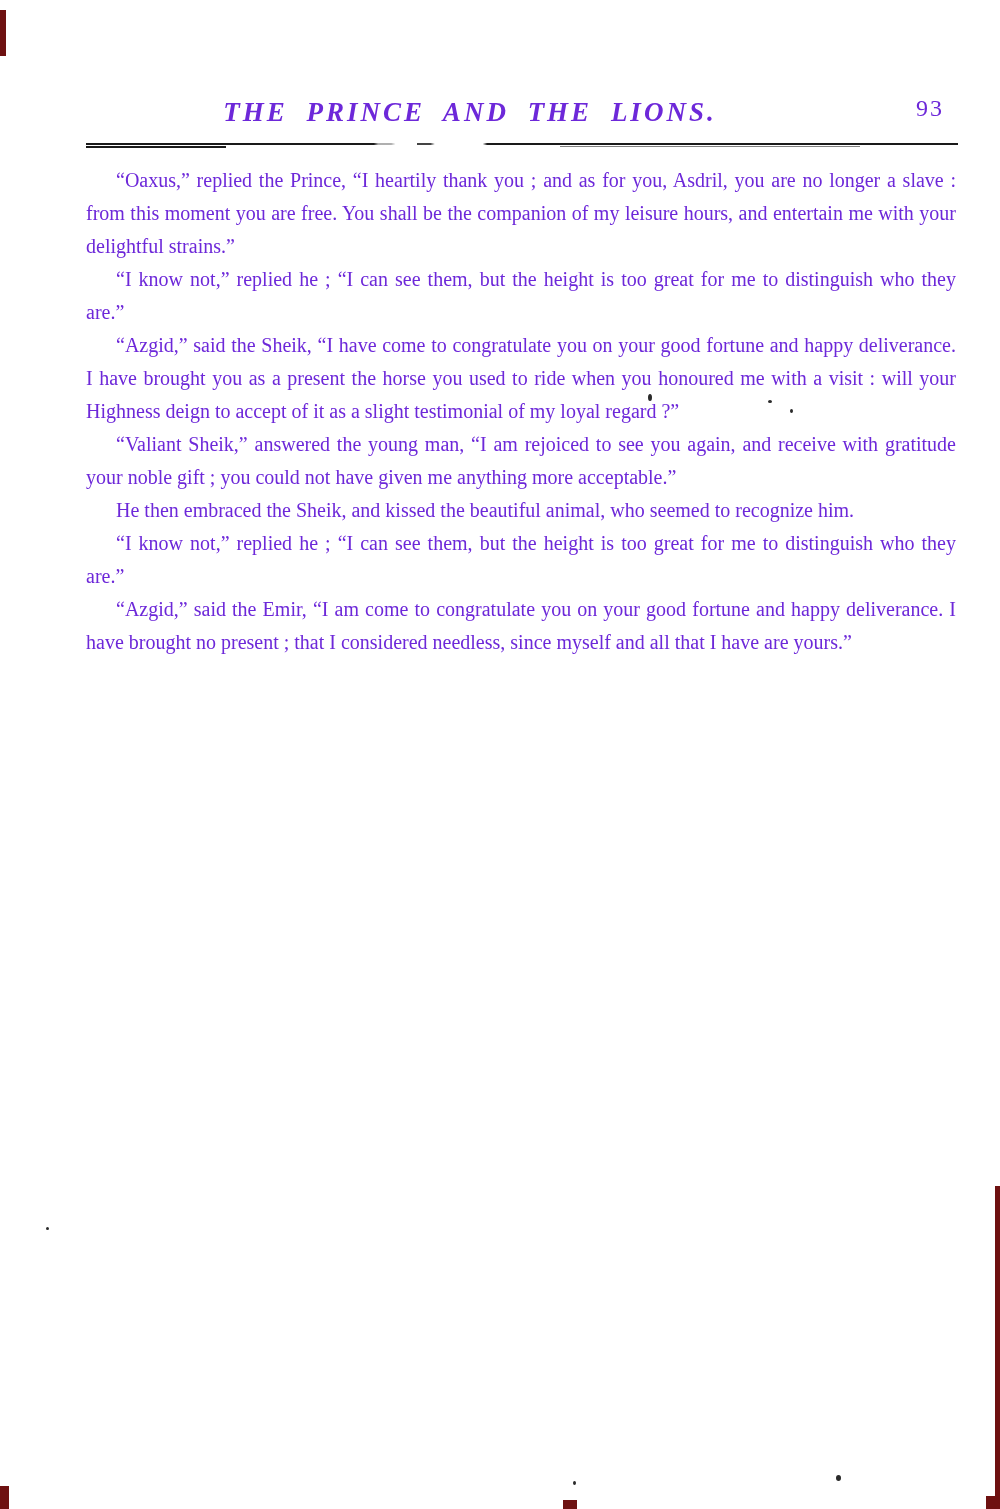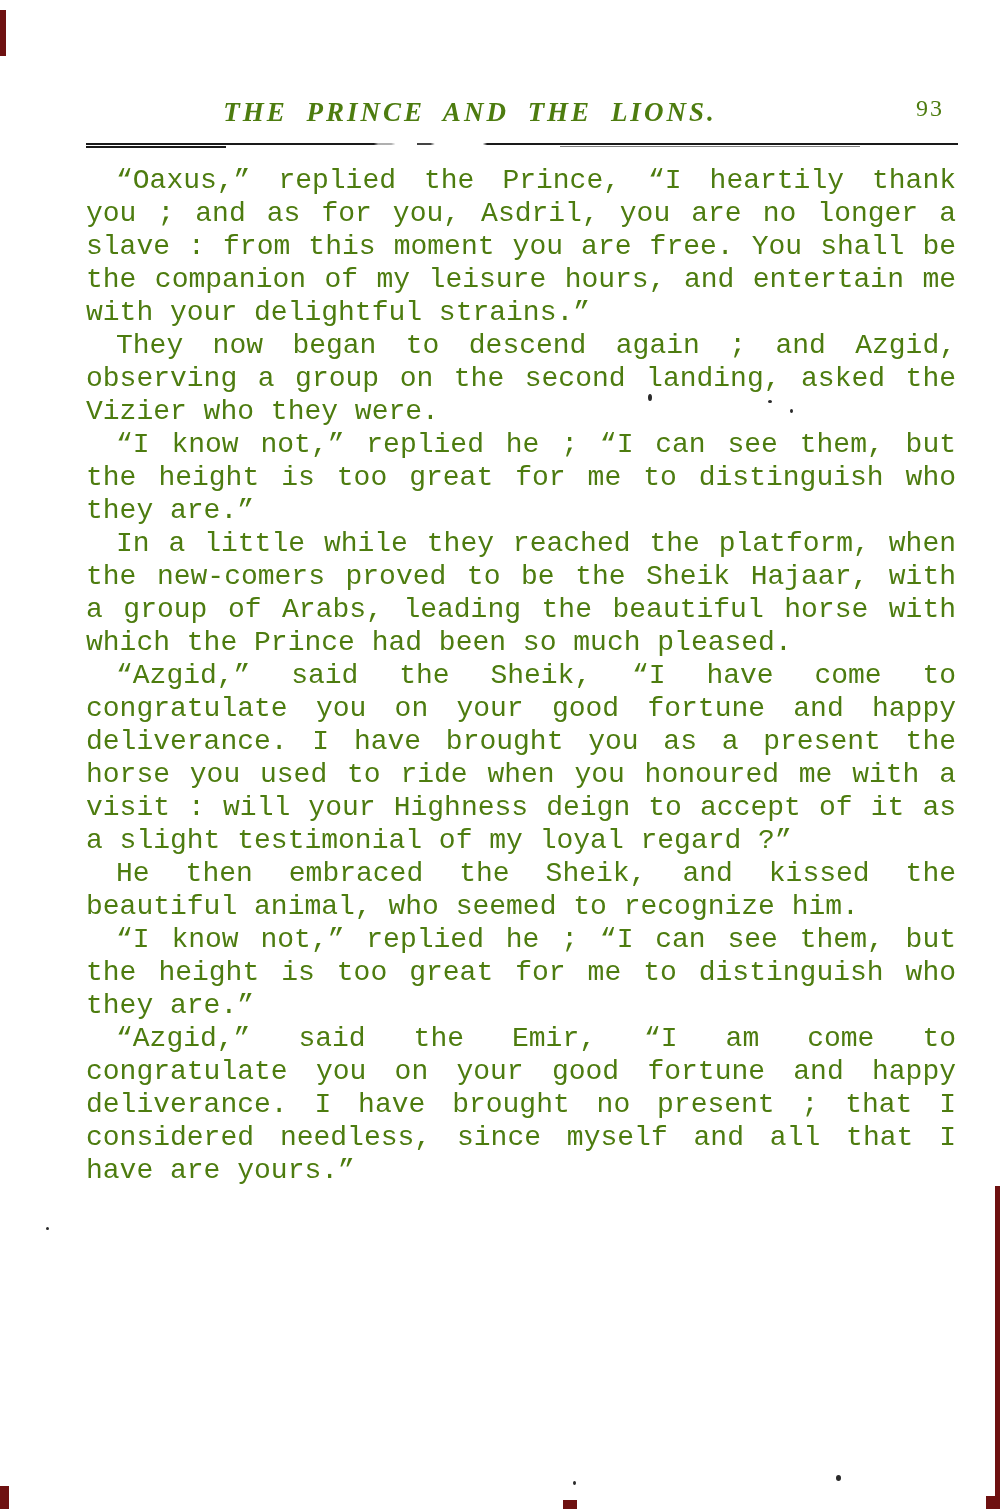--- a/index.html
+++ b/index.html
@@ -3,21 +3,21 @@
 <meta charset="utf-8">
 <style>
   html, body { margin: 0; padding: 0; background: #ffffff; }
   .page {
     position: relative;
     width: 1000px;
     height: 1509px;
     background: #ffffff;
     overflow: hidden;
     font-family: "Liberation Serif", serif;
-    color: #4d7c0f;
+    color: #6d28d9;
   }
   .running-head {
     position: absolute;
     top: 97px; left: 0; width: 100%;
     text-align: center;
     transform: translateX(-30px);
     font-style: italic;
     font-weight: bold;
     font-size: 27px;
     letter-spacing: 3px;
@@ -51,24 +51,23 @@
   .header-rule-thick2 {
     position: absolute;
     top: 146px; left: 560px;
     width: 300px; height: 1px;
     background: rgba(26,26,26,0.55);
   }
   .text-block {
     position: absolute;
     top: 164px; left: 86px;
     width: 870px;
-    font-size: 28px;
+    font-size: 20px;
     line-height: 33px;
     text-align: justify;
-    font-family: Liberation Mono, monospace;
   }
   .text-block p { margin: 0; text-indent: 30px; }
 
   
   .speck { position: absolute; background: #2a2a2a; border-radius: 50%; }
   .speck.s1 { left: 648px; top: 394px; width: 4px;  height: 7px; }
   .speck.s2 { left: 768px; top: 400px; width: 4px;  height: 3px; }
   .speck.s3 { left: 790px; top: 409px; width: 3px;  height: 4px; }
   .speck.s4 { left: 46px;  top: 1227px; width: 3px; height: 3px; }
   .speck.s5 { left: 836px; top: 1475px; width: 5px; height: 6px; }
@@ -90,24 +89,23 @@
   <div class="running-head">THE PRINCE AND THE LIONS.</div>
 
   <div class="page-number">93</div>
 
   <div class="header-rule"></div>
   <div class="header-rule-thick"></div>
   <div class="header-rule-thick2"></div>
 
   <div class="text-block">
     <p>“Oaxus,” replied the Prince, “I heartily thank you ; and as for you, Asdril, you are no longer a slave : from this moment you are free.  You shall be the companion of my leisure hours, and entertain me with your delightful strains.”</p>
-    <p>They now began to descend again ; and Azgid, observing a group on the second landing, asked the Vizier who they were.</p>
     <p>“I know not,” replied he ; “I can see them, but the height is too great for me to distinguish who they are.”</p>
-    <p>In a little while they reached the platform, when the new-comers proved to be the Sheik Hajaar, with a group of Arabs, leading the beautiful horse with which the Prince had been so much pleased.</p>
     <p>“Azgid,” said the Sheik, “I have come to congratulate you on your good fortune and happy deliverance.  I have brought you as a present the horse you used to ride when you honoured me with a visit : will your Highness deign to accept of it as a slight testimonial of my loyal regard ?”</p>
+    <p>“Valiant Sheik,” answered the young man, “I am rejoiced to see you again, and receive with gratitude your noble gift ; you could not have given me anything more acceptable.”</p>
     <p>He then embraced the Sheik, and kissed the beautiful animal, who seemed to recognize him.</p>
     <p>“I know not,” replied he ; “I can see them, but the height is too great for me to distinguish who they are.”</p>
     <p>“Azgid,” said the Emir, “I am come to congratulate you on your good fortune and happy deliverance.  I have brought no present ; that I considered needless, since myself and all that I have are yours.”</p>
   </div>
 
   <div class="speck s1"></div>
   <div class="speck s2"></div>
   <div class="speck s3"></div>
   <div class="speck s4"></div>
   <div class="speck s5"></div>

